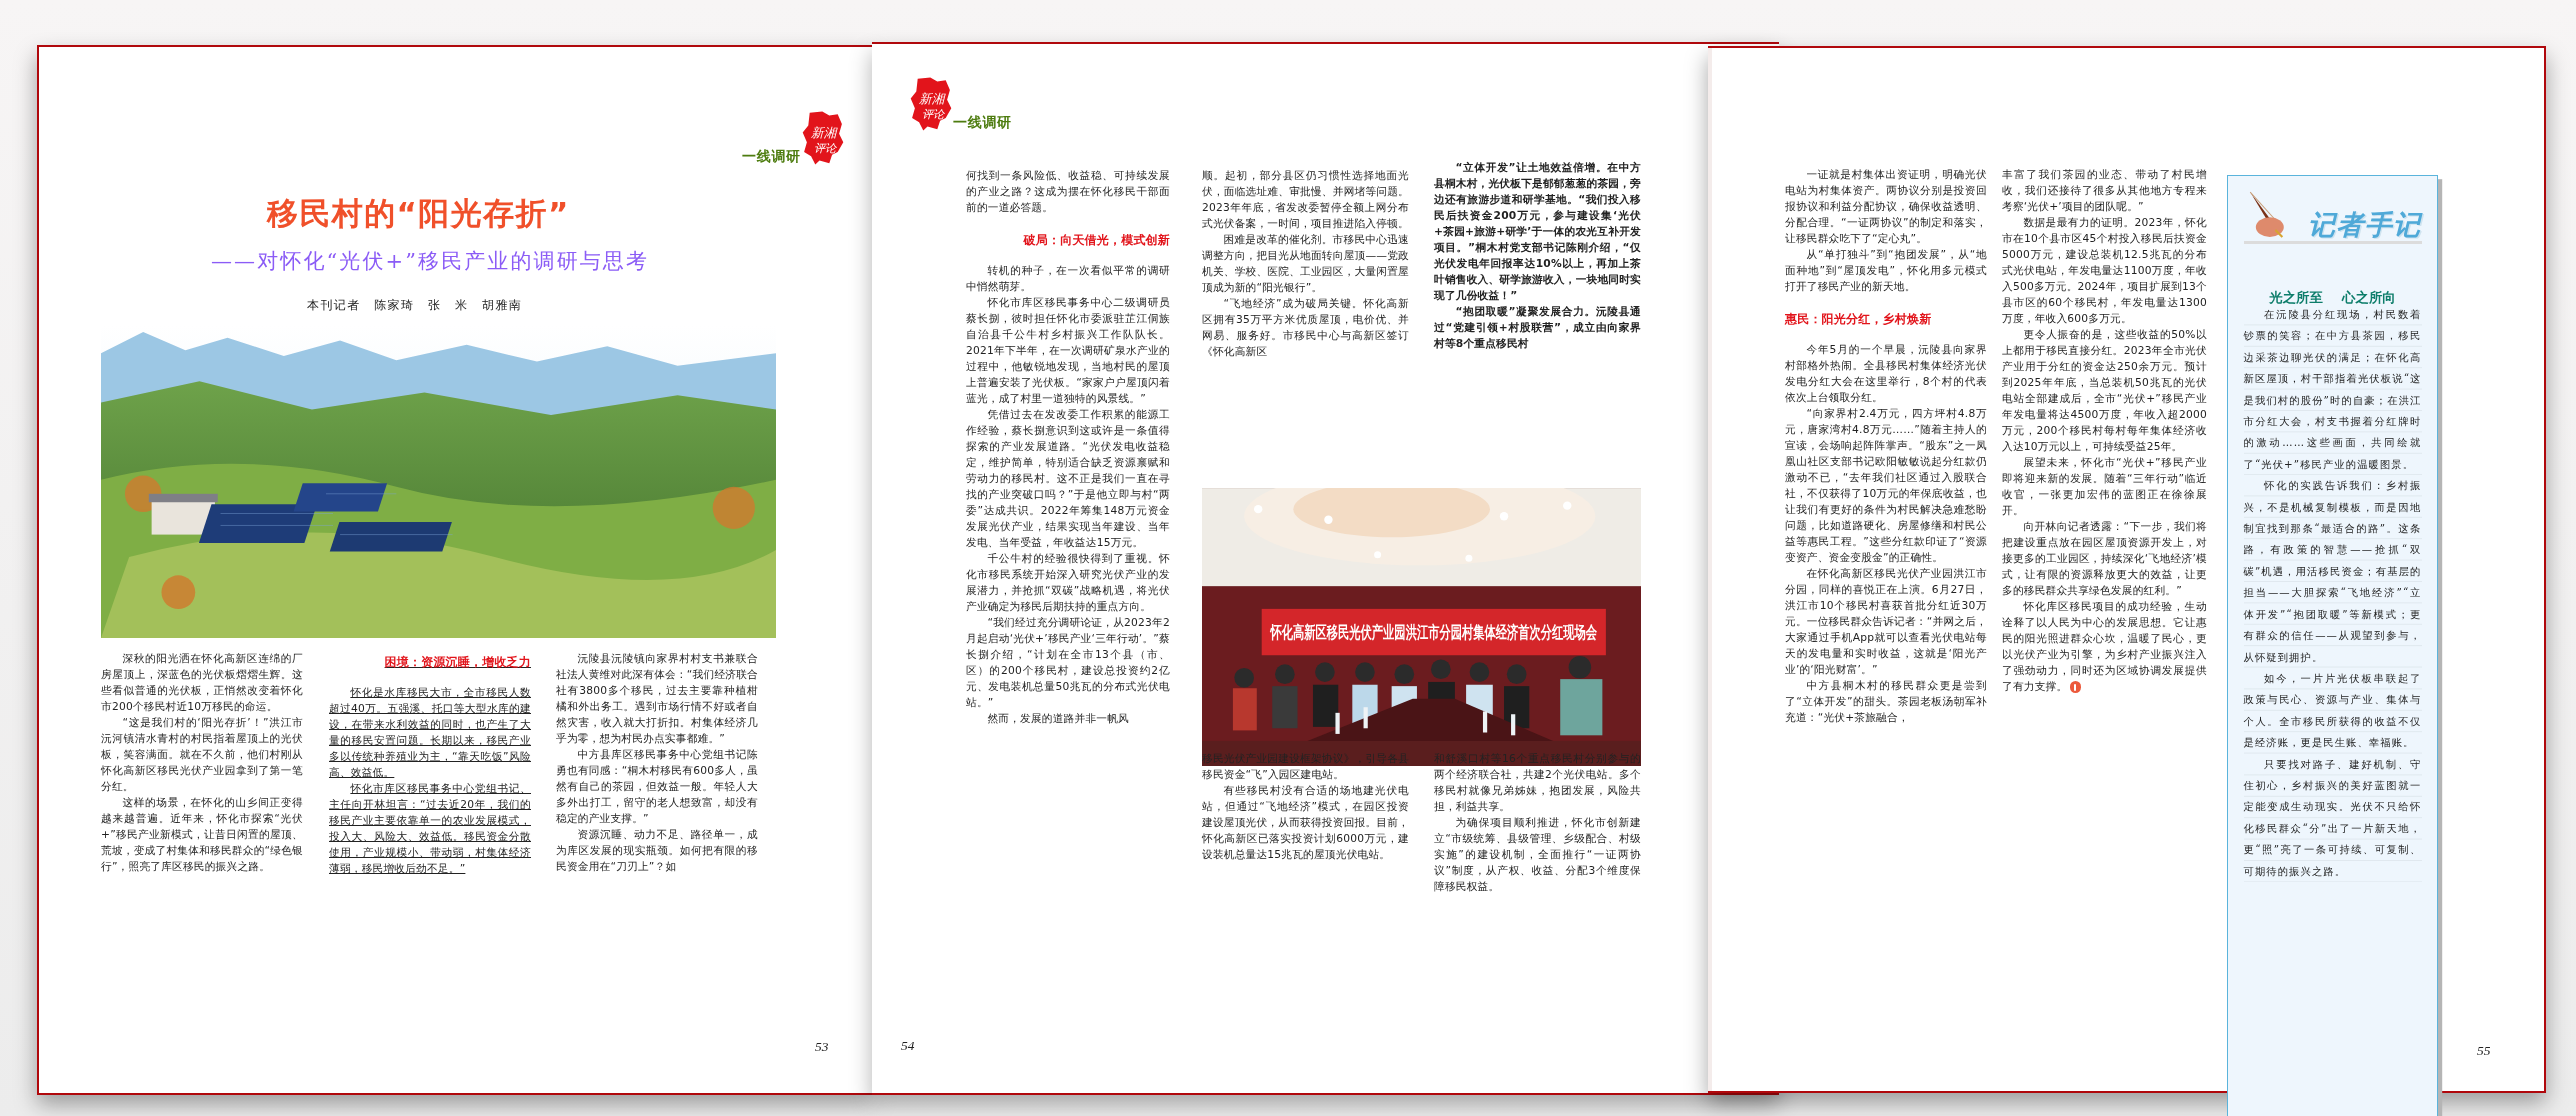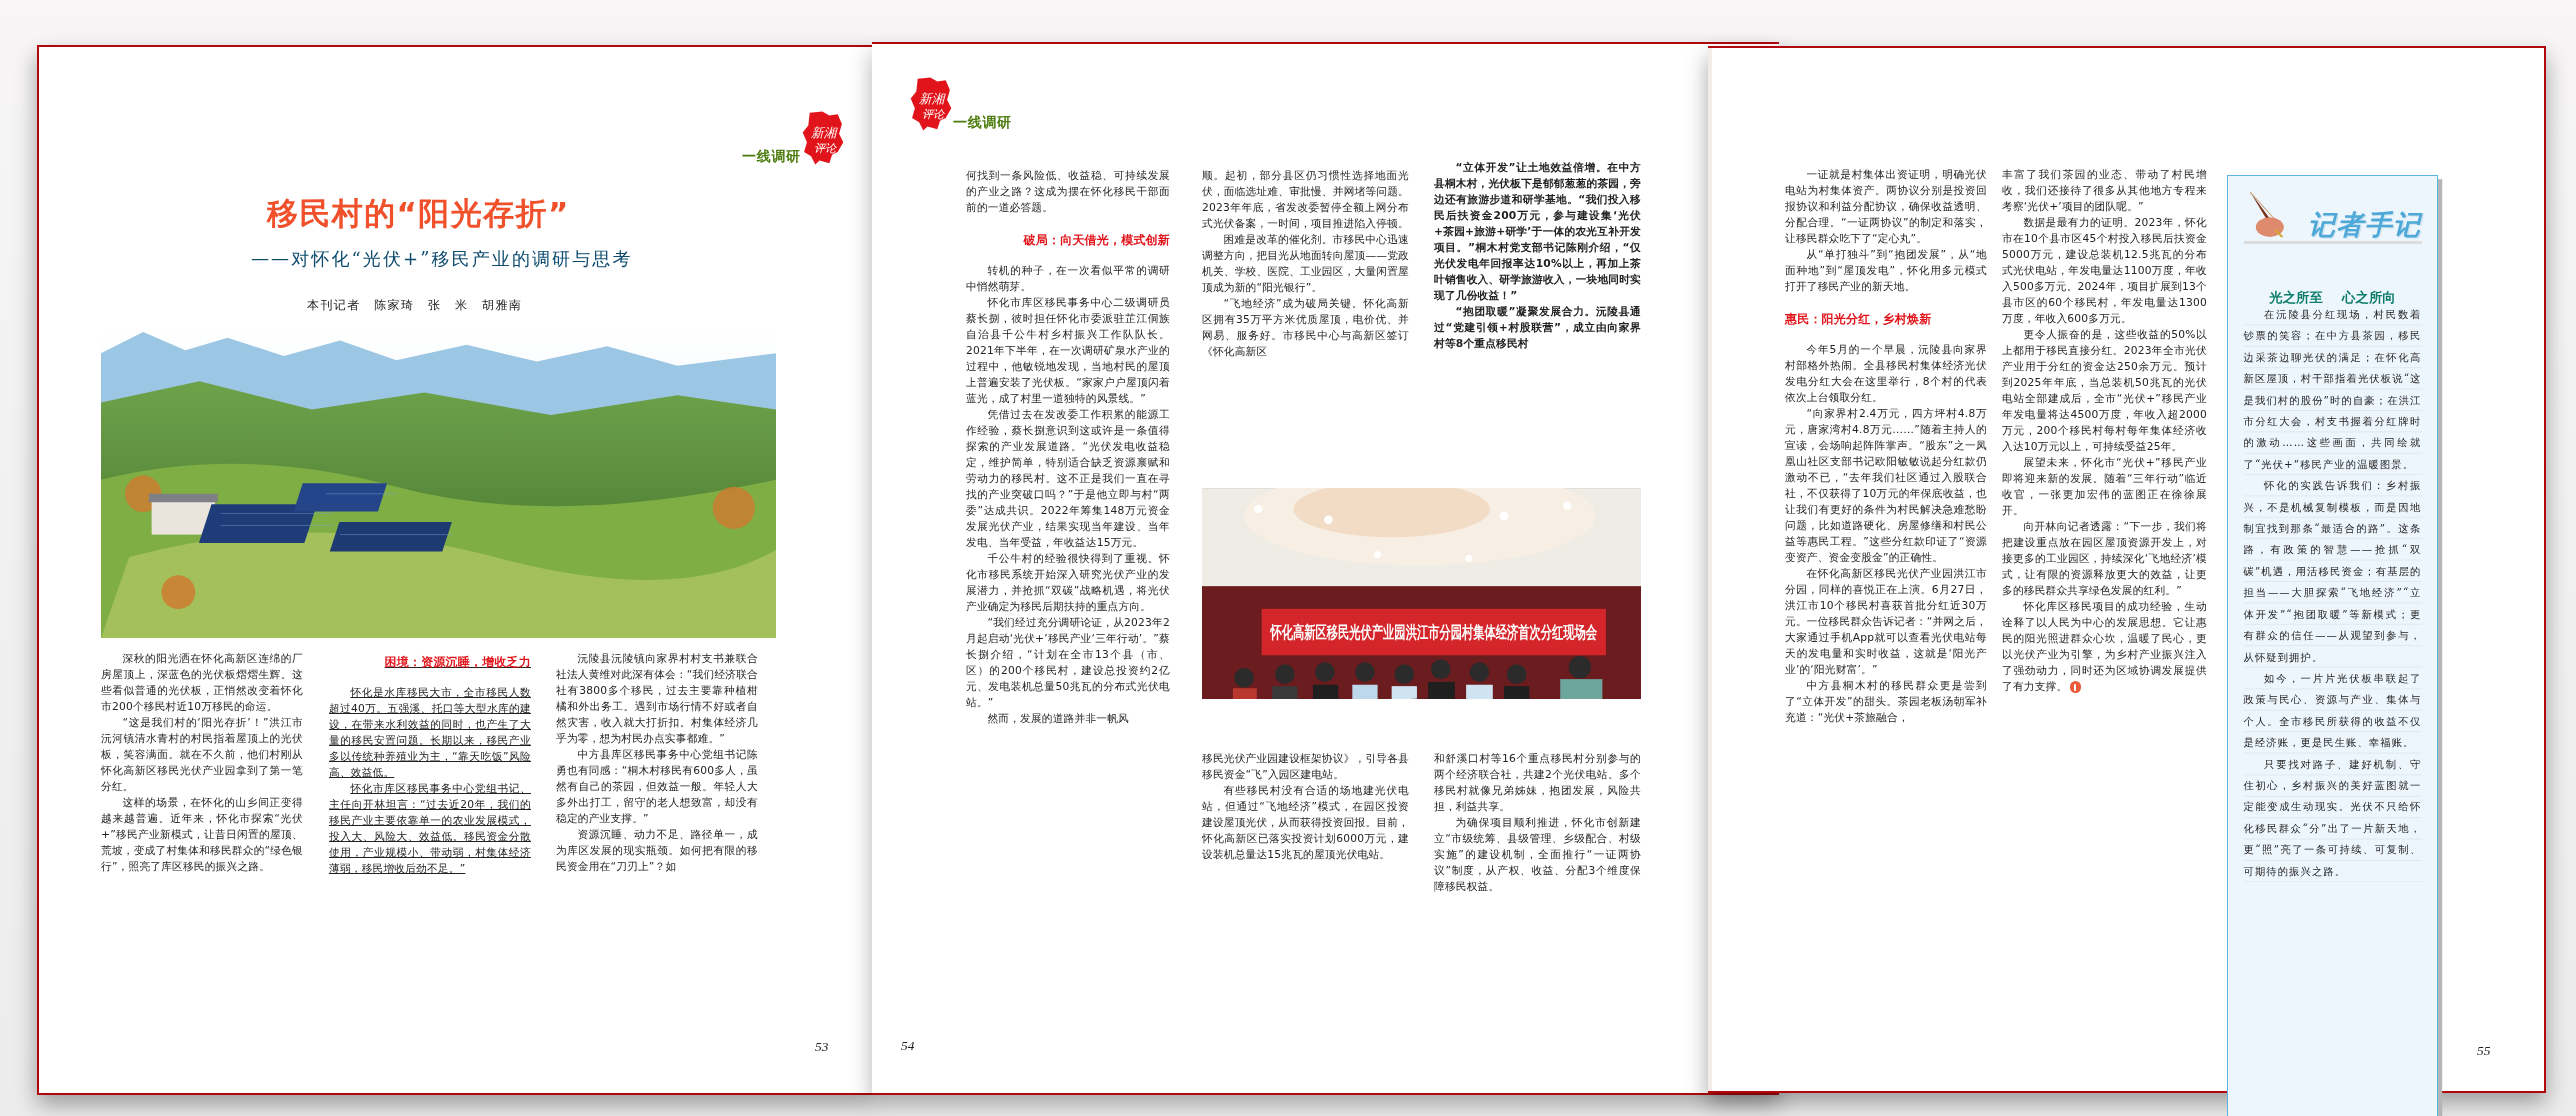--- a/index.html
+++ b/index.html
@@ -23,21 +23,21 @@
   .col { position:absolute; font-size:10.7px; line-height:16px; color:#222; text-align:justify; font-family:"DejaVu Sans", sans-serif; letter-spacing:0.2px; }
   .col p { margin:0; text-indent:2em; }
   .col p.noind { text-indent:0; }
   .subhead { color:#e2141b; font-family:"DejaVu Sans", sans-serif; font-size:12px; font-weight:bold; text-align:right; margin:15.5px 0 15.5px 0 !important; text-indent:0 !important; }
 
   .section-tag { position:absolute; display:flex; align-items:flex-end; }
   .section-tag .tag-text { color:#4d7c0f; font-family:"DejaVu Sans", sans-serif; font-weight:bold; font-size:14px; letter-spacing:0.7px; }
   .section-tag .map-logo { width:44px; height:56px; }
 
   .title { position:absolute; color:#f0502a; font-family:"DejaVu Sans", sans-serif; font-weight:bold; font-size:31px; letter-spacing:1.4px; }
-  .subtitle { position:absolute; color:#0c4a6e; font-family:"DejaVu Serif", serif; font-size:18px; letter-spacing:2.1px;margin-left:40px; }
+  .subtitle { position:absolute; color:#8b5cf6; font-family:"DejaVu Serif", serif; font-size:21px; letter-spacing:2.1px; }
   .byline { position:absolute; color:#222; font-family:"DejaVu Serif", serif; font-size:12px; letter-spacing:1.4px; word-spacing:8.4px; }
 
   .photo { position:absolute; overflow:hidden; }
   .page-num { position:absolute; font-family:"Liberation Serif", serif; font-style:italic; font-size:13.4px; color:#222; }
 
   
   .sidebar { position:absolute; left:519px; top:127px; width:211px; height:995px; background:#eef6fd; border:1.4px solid #5ab4dc; box-shadow:4.2px 4.2px 0 #b5b5b5; box-sizing:border-box; }
   .sb-title { position:absolute; right:15.5px; top:31px; color:#4fa9d8; font-family:"DejaVu Sans", sans-serif; font-weight:bold; font-size:27px; letter-spacing:1.4px; font-style:italic; text-shadow:1.4px 1.4px 0 #cfe3ef; }
   .sb-rule { position:absolute; left:15.5px; right:15.5px; top:65px; height:2.8px; background:#dcdcdc; }
   .sb-head { position:absolute; left:0; right:0; top:97px; text-align:center; color:#0d7d6a; font-family:Liberation Mono, monospace; font-weight:bold; font-size:13.4px; word-spacing:11.2px;margin-top:16px; }
@@ -142,21 +142,21 @@
   <div class="col" style="left:330px; top:124px; width:207px;">
     <p class="noind">顺。起初，部分县区仍习惯性选择地面光伏，面临选址难、审批慢、并网堵等问题。2023年年底，省发改委暂停全额上网分布式光伏备案，一时间，项目推进陷入停顿。</p>
     <p>困难是改革的催化剂。市移民中心迅速调整方向，把目光从地面转向屋顶——党政机关、学校、医院、工业园区，大量闲置屋顶成为新的“阳光银行”。</p>
     <p>“飞地经济”成为破局关键。怀化高新区拥有35万平方米优质屋顶，电价优、并网易、服务好。市移民中心与高新区签订《怀化高新区</p>
   </div>
   <div class="col" style="left:562px; top:116px; width:207px;font-weight:bold;">
     <p>“立体开发”让土地效益倍增。在中方县桐木村，光伏板下是郁郁葱葱的茶园，旁边还有旅游步道和研学基地。“我们投入移民后扶资金200万元，参与建设集‘光伏+茶园+旅游+研学’于一体的农光互补开发项目。”桐木村党支部书记陈刚介绍，“仅光伏发电年回报率达10%以上，再加上茶叶销售收入、研学旅游收入，一块地同时实现了几份收益！”</p>
     <p>“抱团取暖”凝聚发展合力。沅陵县通过“党建引领+村股联营”，成立由向家界村等8个重点移民村</p>
   </div>
 
-  <div class="photo" style="left:330px; top:444px; width:439px; height:211px; background:#5a1e1e;">
+  <div class="photo" style="left:330px; top:444px; width:439px; height:278px; background:#5a1e1e;">
     <svg width="439" height="253" viewBox="0 0 625 360">
       <rect width="625" height="140" fill="#efece6"></rect>
       <ellipse cx="310" cy="40" rx="250" ry="70" fill="#f7eee4"></ellipse>
       <ellipse cx="270" cy="30" rx="140" ry="40" fill="#f3dcc5"></ellipse>
       <g fill="#fff">
           <circle cx="80" cy="30" r="6"></circle>
           <circle cx="180" cy="45" r="6"></circle>
           <circle cx="430" cy="40" r="6"></circle>
           <circle cx="520" cy="25" r="6"></circle>
           <circle cx="250" cy="95" r="5"></circle>

